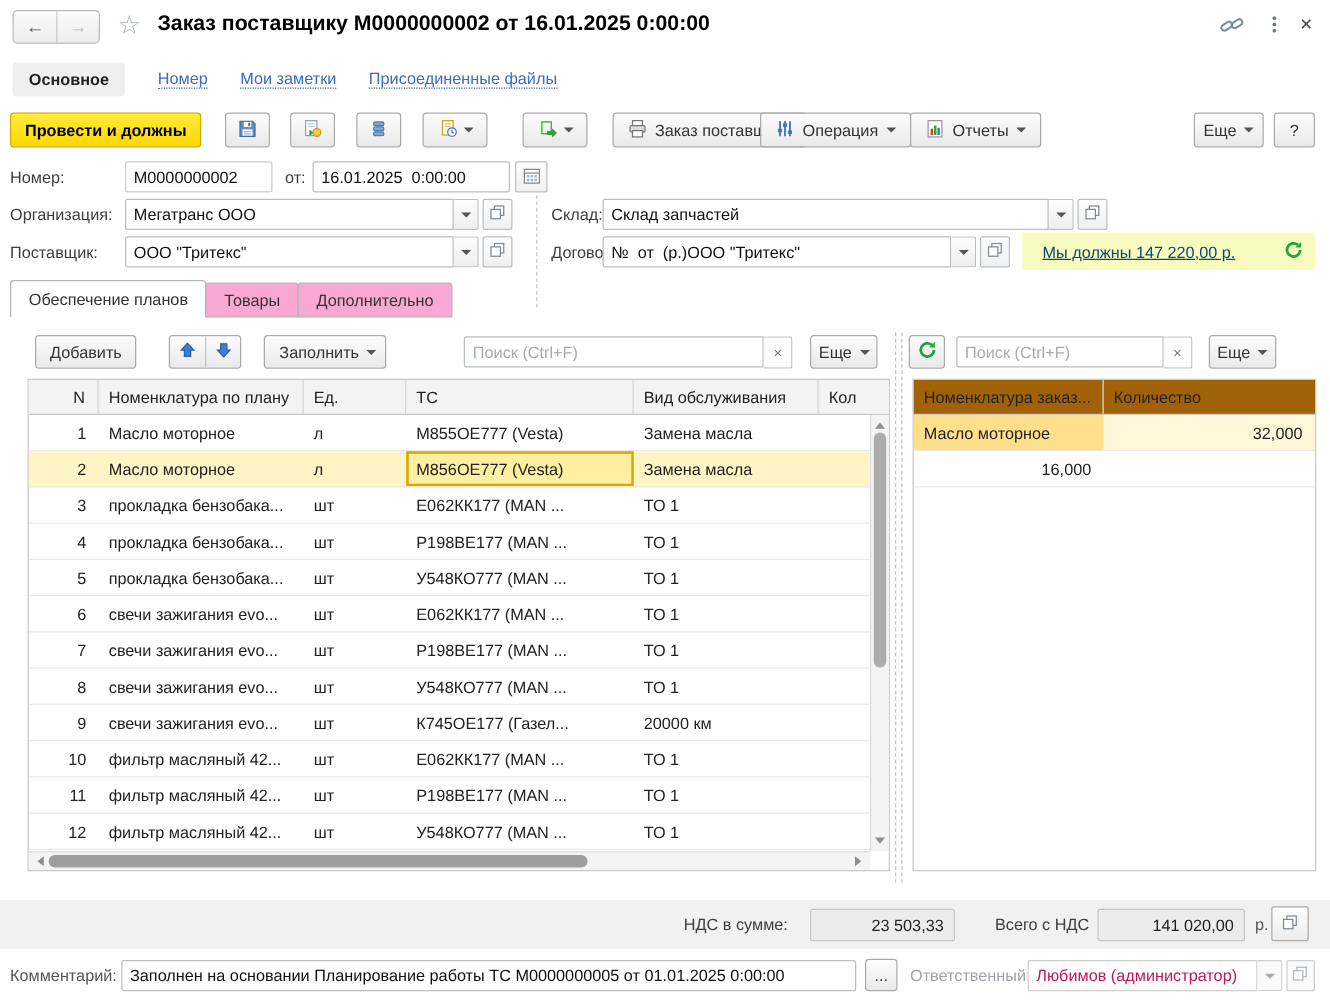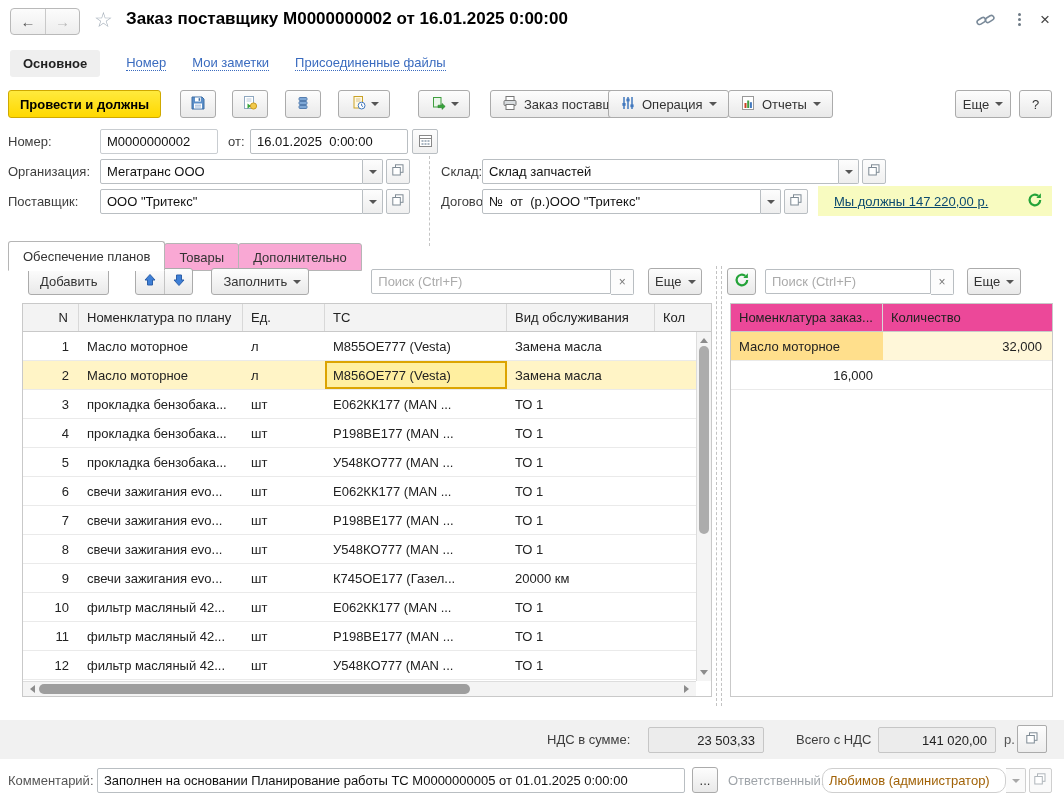--- a/index.html
+++ b/index.html
@@ -40,21 +40,21 @@
   .combo { position:absolute; display:flex; align-items:stretch; height:25px; }
   .combo .inp { flex:1 1 auto; min-width:0; border-radius:2px 0 0 2px; }
   .ddbtn { width:20px; border:1px solid #B9BEC2; border-left:none; border-radius:0 2px 2px 0; background:linear-gradient(#FDFDFD,#EEEEEE); display:flex; align-items:center; justify-content:center; cursor:pointer; }
   .openbtn { width:24px; margin-left:3px; border:1px solid #B9BEC2; border-radius:2px; background:linear-gradient(#FDFDFD,#F0F0F0); display:flex; align-items:center; justify-content:center; cursor:pointer; }
   .calbtn { position:absolute; width:26px; height:25px; border:1px solid #B9BEC2; border-radius:2px; background:linear-gradient(#FDFDFD,#F0F0F0); display:flex; align-items:center; justify-content:center; cursor:pointer; }
   .vdash { position:absolute; border-left:1px dashed #C4C4C4; width:0; }
   .debtbox { position:absolute; left:818px; top:62px; width:234px; height:30px; background:#F8FBC0; display:flex; align-items:center; justify-content:space-between; padding:0 9px 0 16px; }
   .debtbox a { color:#0c4a6e; text-decoration:underline; cursor:pointer; white-space:nowrap; }
 
   
-  .doctabs { position:absolute; left:8px; top:241px; display:flex; align-items:flex-end; height:30px; }
+  .doctabs { position:absolute; left:8px; top:224px; display:flex; align-items:flex-end; height:30px; }
   .dtab { height:28px; padding:0 14px; display:flex; align-items:center; border:1px solid #B5B5B5; background:#f9a8d4; border-radius:3px 3px 0 0; margin-right:-1px; cursor:pointer; color:#333; }
   .dtab.active { background:#fff; height:30px; border-bottom:1px solid #fff; position:relative; z-index:2; }
 
   
   .ltoolbar, .rtoolbar { position:absolute; top:268px; display:flex; align-items:center; height:27px; }
   .ltoolbar { left:28px; }
   .rtoolbar { left:727px; }
   .tb-btn { height:27px; }
   .updown { display:flex; border:1px solid #ABABAB; border-radius:3px; overflow:hidden; margin-left:26px; background:linear-gradient(#FDFDFD,#E9E9E9); }
   .updown button { width:28px; height:25px; border:none; background:transparent; display:flex; align-items:center; justify-content:center; cursor:pointer; }
@@ -81,39 +81,39 @@
   .tri-up { border:4px solid transparent; border-bottom:5px solid #8C8C8C; left:3px; top:2px; }
   .tri-dn { border:4px solid transparent; border-top:5px solid #8C8C8C; left:3px; bottom:2px; }
   .hscroll { position:absolute; left:0; right:15px; bottom:0; height:15px; background:#F4F4F4; border-top:1px solid #DDD; }
   .hthumb { position:absolute; top:2px; bottom:2px; left:16px; width:64%; background:#9E9E9E; border-radius:6px; }
   .tri-l { border:4px solid transparent; border-right:5px solid #8C8C8C; left:3px; top:3px; }
   .tri-r { border:4px solid transparent; border-left:5px solid #8C8C8C; right:3px; top:3px; }
   .splitter { position:absolute; left:716px; top:266px; width:6px; height:440px; border-left:1px dashed #C2C2C2; border-right:1px dashed #C2C2C2; }
 
   .rtable { position:absolute; left:730px; top:303px; width:323px; height:394px; border:1px solid #C9C9C9; background:#fff; }
   .rhead, .rrow { display:grid; grid-template-columns:152px 1fr; }
-  .rhead { height:28px; background:#ec4899; border-bottom:1px solid #C9C9C9; color:#3F3F3F; }
+  .rhead { height:28px; background:#a16207; border-bottom:1px solid #C9C9C9; color:#3F3F3F; }
   .rhead .cell { border-right:1px solid #D8D8D8; }
   .rrow { height:29px; border-bottom:1px solid #EAEAEA; }
   .rrow.sel .c-item2 { background:#FFDF8C; }
   .rrow.sel .c-qty2 { background:#FFF7D9; }
   .c-qty2 { justify-content:flex-end; padding-right:10px; }
 
   
   .totals { position:absolute; left:0; top:720px; width:1064px; height:39px; background:#F1F1F1; }
   .totals .flabel { top:12px; color:#3d3d3d; }
   .roinp { position:absolute; height:26px; top:7px; border:1px solid #C6C6C6; border-radius:2px; background:#ECECEC; text-align:right; padding:0 8px; font-family:inherit; font-size:13px; color:#222; }
   .totals .openbtn { position:absolute; left:1014px; top:5px; width:30px; height:28px; background:linear-gradient(#FDFDFD,#EDEDED); border-color:#ABABAB; }
 
   
   .footer { position:absolute; left:0; top:759px; width:1064px; height:44px; }
   .footer .flabel { top:14px; }
   .dotsbtn { position:absolute; left:692px; top:8px; width:26px; height:26px; }
   .resp-label { color:#9FA4A9; }
-  .respcombo .inp { color:#a16207; border-color:#CFCFCF;border-radius:10px; }
+  .respcombo .inp { color:#be185d; border-color:#CFCFCF; }
   .respcombo .ddbtn, .respcombo .openbtn { border-color:#CFCFCF; background:#FAFAFA; }
   .respcombo .caret { border-top-color:#A9A9A9; }
 </style>
 </head>
 <body>
 
 <div class="app">
 
   <div class="titlebar">
     <div class="navgrp">

